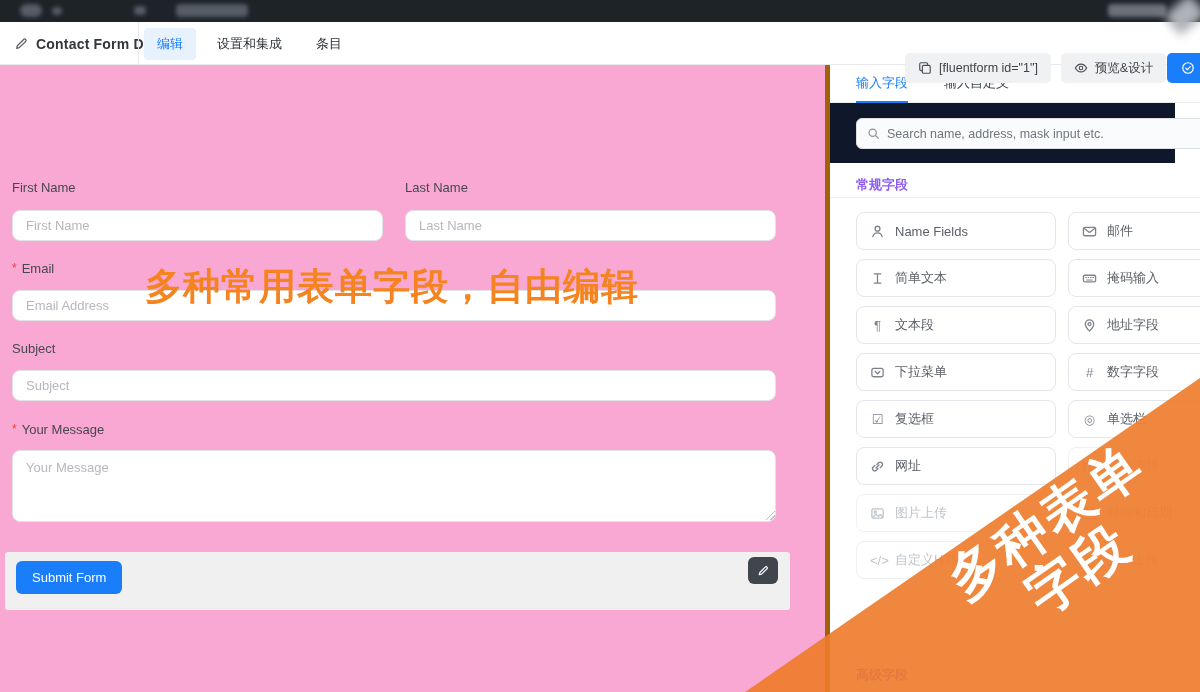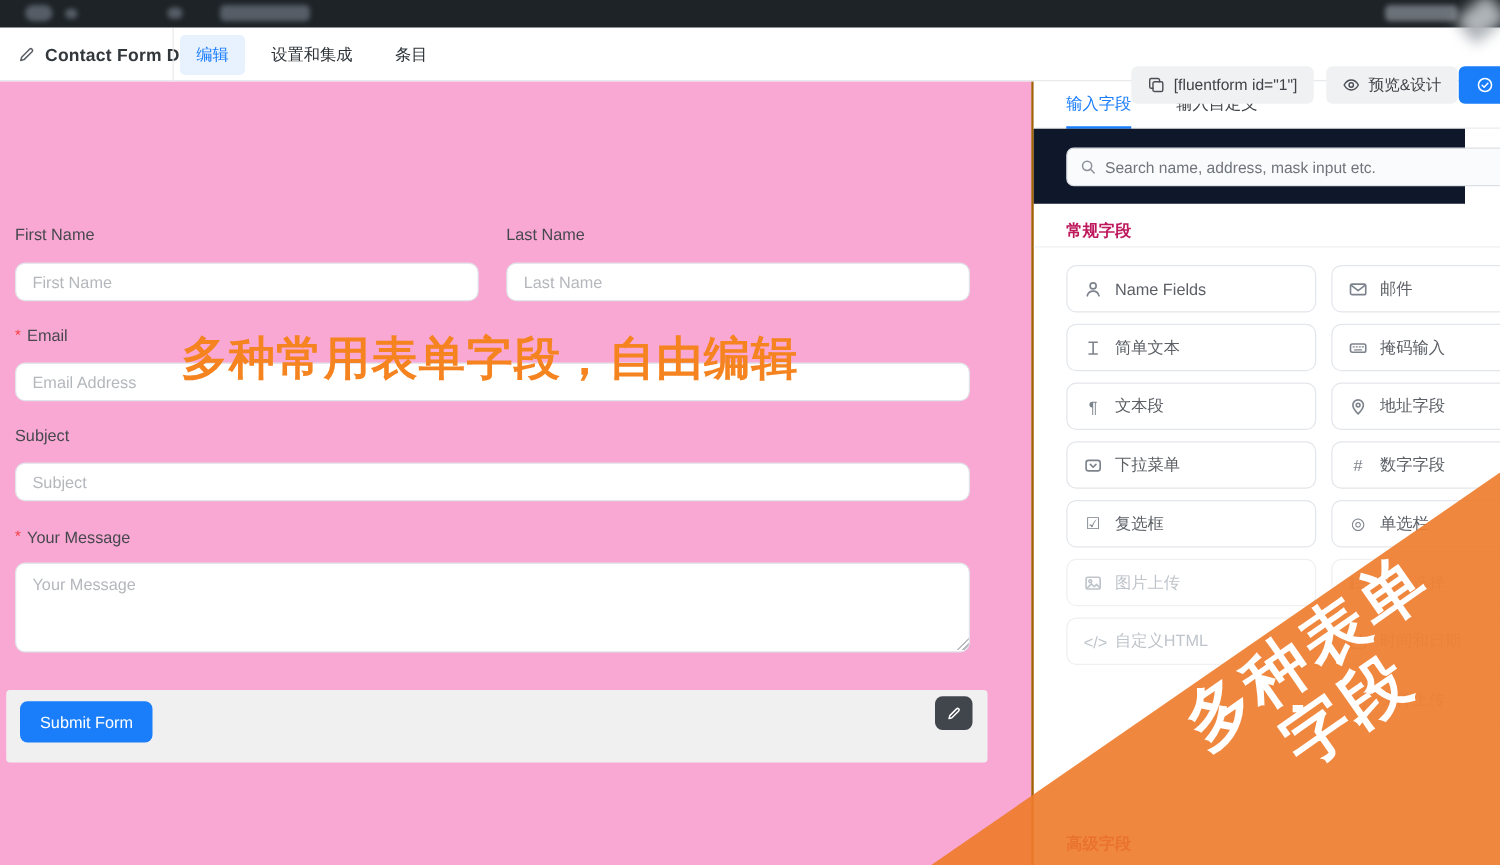--- a/index.html
+++ b/index.html
@@ -56,34 +56,34 @@
   .strip-edit { position:absolute; left:743px; top:5px; width:30px; height:27px; background:#41464d;
     border:none; border-radius:6px; color:#fff; display:flex; align-items:center; justify-content:center; cursor:pointer; }
   .strip-edit .ic { width:12px; height:12px; }
 
   
   .headline { position:absolute; left:145px; top:262px; z-index:50; font-size:37px; font-weight:900;
     color:#f5831f; letter-spacing:1px; white-space:nowrap; }
 
   
   .sidebar { position:absolute; left:825px; top:65px; width:375px; height:627px; background:#fff;
-    border-left:2px solid #a16207; }
+    border-left:5px solid #a16207; }
   .sb-tabs { position:absolute; left:0; top:0; width:375px; height:38px; border-bottom:1px solid #e9ebee;
     display:flex; align-items:center; padding-left:26px; gap:36px; background:#fff; }
   .sb-tab { font-size:13px; color:#3f4347; cursor:pointer; position:relative; height:38px; line-height:36px; }
   .sb-tab.active { color:#1a7efb; }
   .sb-tab.active::after { content:""; position:absolute; left:0; bottom:0; width:100%; height:2px; background:#1a7efb; }
   .sb-search-strip { position:absolute; left:0; top:38px; width:345px; height:60px; background:#0f172a; }
   .sb-search { position:absolute; left:26px; top:15px; width:364px; height:31px; background:#fafbfc;
     border:1px solid #dcdfe4; border-radius:6px; display:flex; align-items:center; padding:0 10px; gap:7px; }
   .sb-search .ic { width:13px; height:13px; color:#8d939b; flex:none; }
   .sb-search input { border:none; outline:none; background:transparent; font-size:12.5px; color:#3c4043;
     width:100%; font-family:inherit; }
   .sb-search input::placeholder { color:#70757d; }
-  .sb-section { position:absolute; font-size:13px; font-weight:bold; color:#be185d; }
+  .sb-section { position:absolute; font-size:13px; font-weight:bold; color:#8b5cf6; }
   .sb-sec-general { left:26px; top:111px; }
   .sb-sec-advanced { left:26px; top:601px; }
   .sb-divider { position:absolute; left:0; top:132px; width:375px; border-top:1px solid #edeff1; }
   .sb-col { position:absolute; top:147px; display:flex; flex-direction:column; gap:9px; }
   .sb-col-left { left:26px; }
   .sb-col-right { left:238px; }
   .field-btn { width:200px; height:38px; background:#fff; border:1px solid #e3e6ea; border-radius:8px;
     display:flex; align-items:center; padding:0 13px; gap:10px; cursor:pointer; }
   .field-btn .ic { width:15px; height:15px; color:#7d838c; flex:none; display:flex; align-items:center; justify-content:center; }
   .field-btn .txt-ic { font-size:13px; color:#7d838c; width:15px; text-align:center; flex:none; }
@@ -237,20 +237,28 @@
               <rect x="2" y="3.5" width="12" height="9" rx="2"></rect>
               <path d="M5.6 7l2.4 2.4L10.4 7"></path>
             </svg>
           </span>
           <span class="lbl">下拉菜单</span>
         </div>
         <div class="field-btn">
           <span class="txt-ic">☑</span>
           <span class="lbl">复选框</span>
         </div>
+        <div class="field-btn">
+          <span class="ic">
+            <svg viewBox="0 0 16 16" fill="none" stroke="currentColor" stroke-width="1.4" stroke-linecap="round" stroke-linejoin="round" width="15" height="15">
+              <path d="M6.4 9.6l3.2-3.2M5.2 6.8L3.4 8.6a2.4 2.4 0 0 0 3.4 3.4l1.8-1.8M7.4 5.8l1.8-1.8a2.4 2.4 0 0 1 3.4 3.4l-1.8 1.8"></path>
+            </svg>
+          </span>
+          <span class="lbl">网址</span>
+        </div>
         <div class="field-btn disabled">
           <span class="ic">
             <svg viewBox="0 0 16 16" fill="none" stroke="currentColor" stroke-width="1.4" stroke-linecap="round" stroke-linejoin="round" width="15" height="15">
               <rect x="2" y="3" width="12" height="10" rx="1.5"></rect>
               <circle cx="5.6" cy="6.4" r="1.2"></circle>
               <path d="M3.2 12l3.3-3.3 2.4 2.4 2-2 2.3 2.3"></path>
             </svg>
           </span>
           <span class="lbl">图片上传</span>
         </div>

